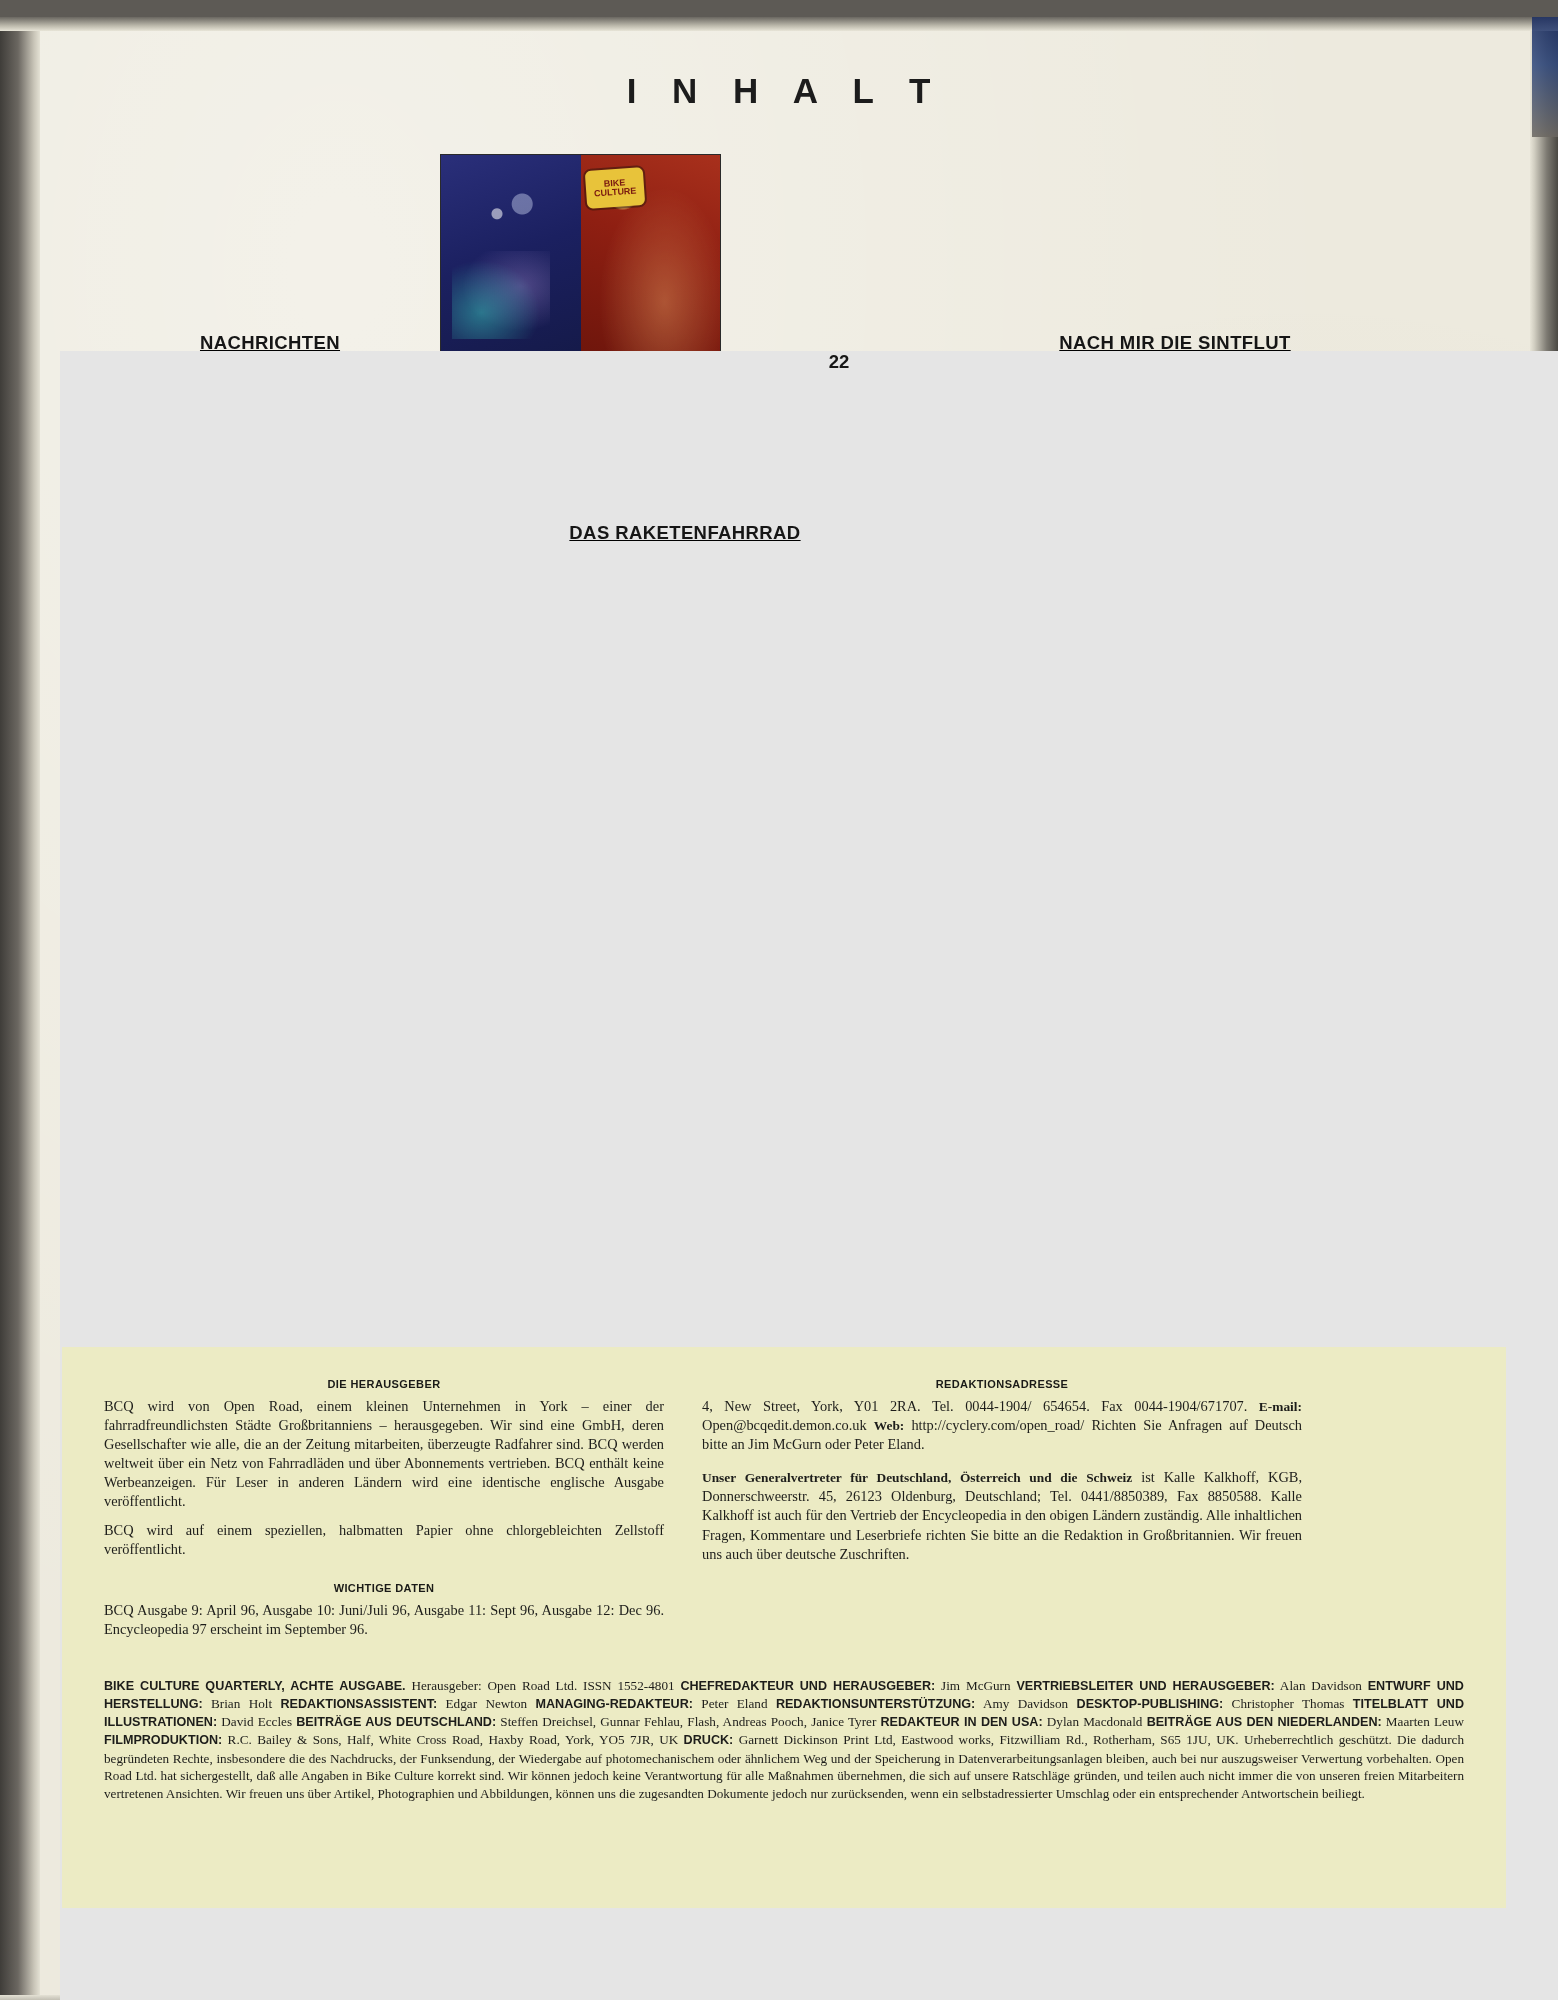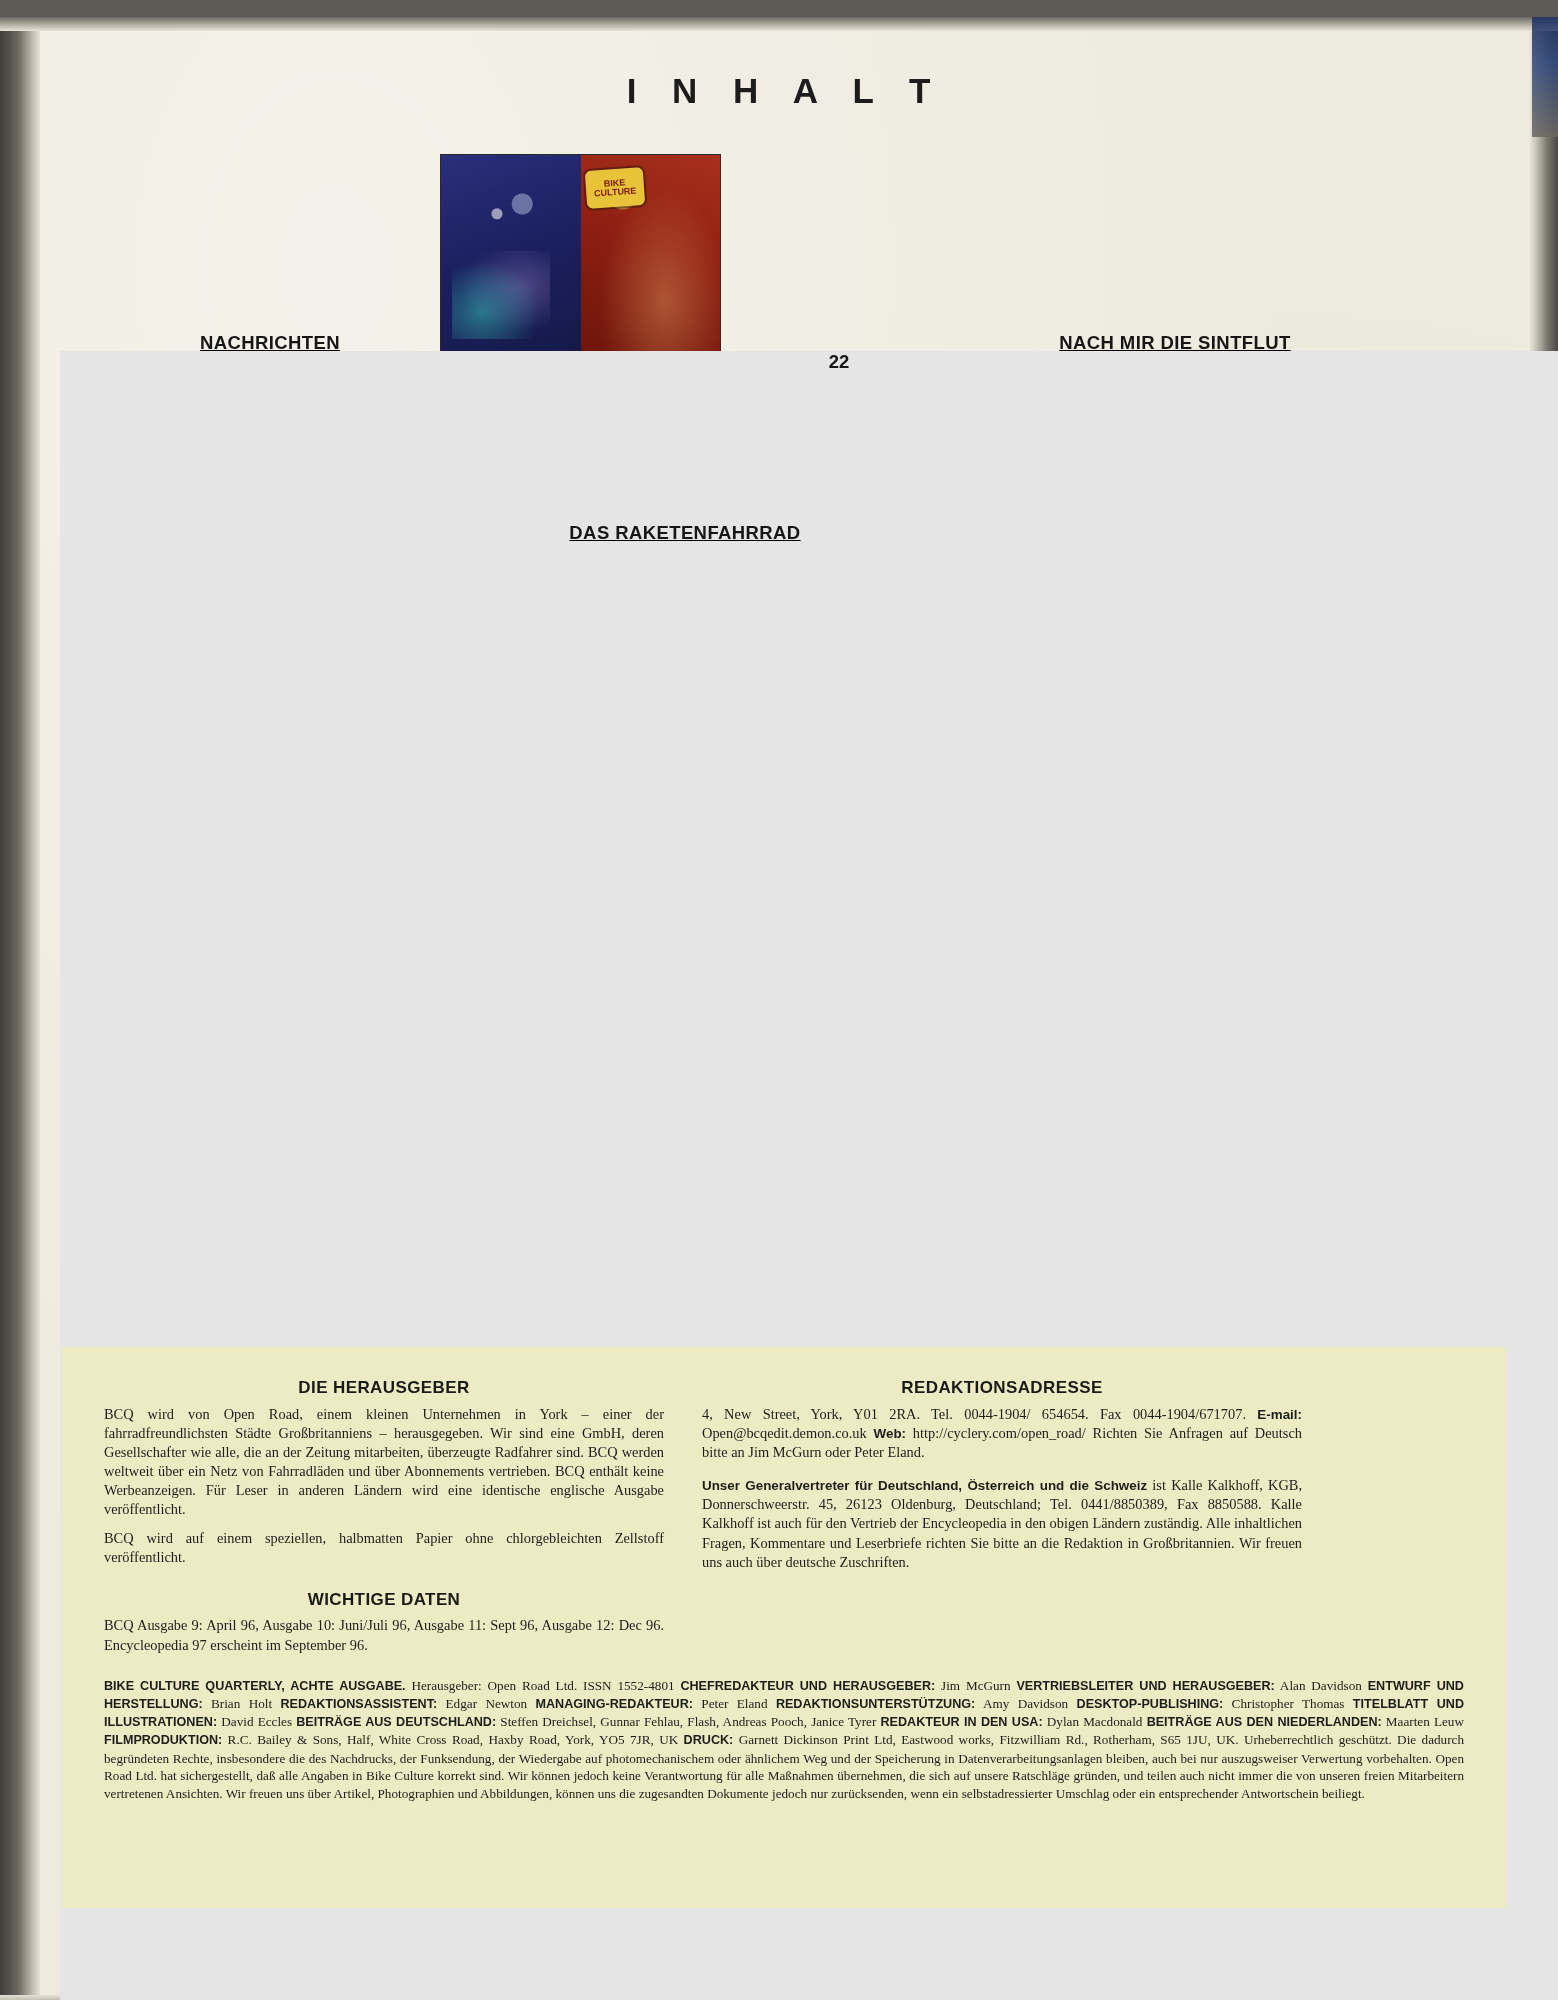--- a/index.html
+++ b/index.html
@@ -212,30 +212,30 @@
     position: absolute;
     left: 640px; top: 30px; width: 600px;
     font-size: 14.4px;
     line-height: 1.33;
     color: #1d1d1a;
     text-align: justify;
   }
   .sec-head {
     font-family: "Liberation Sans", sans-serif;
     font-weight: bold;
-    font-size: 17px;
+    font-size: 11px;
     letter-spacing: .4px;
     text-align: center;
     margin-bottom: 5px;
     color: #1a1a17;
   }
   .sec-head.left-head { text-align: center; }
   .para { margin-bottom: 9px; }
   .bold-s {
-    font-family: Liberation Sans, sans-serif;
+    font-family: Liberation Serif, serif;
     font-weight: bold;
     font-size: 13.4px;
   }
   .fineprint {
     position: absolute;
     left: 42px;
     top: 330px;
     width: 1360px;
     font-size: 13.2px;
     line-height: 1.36;

